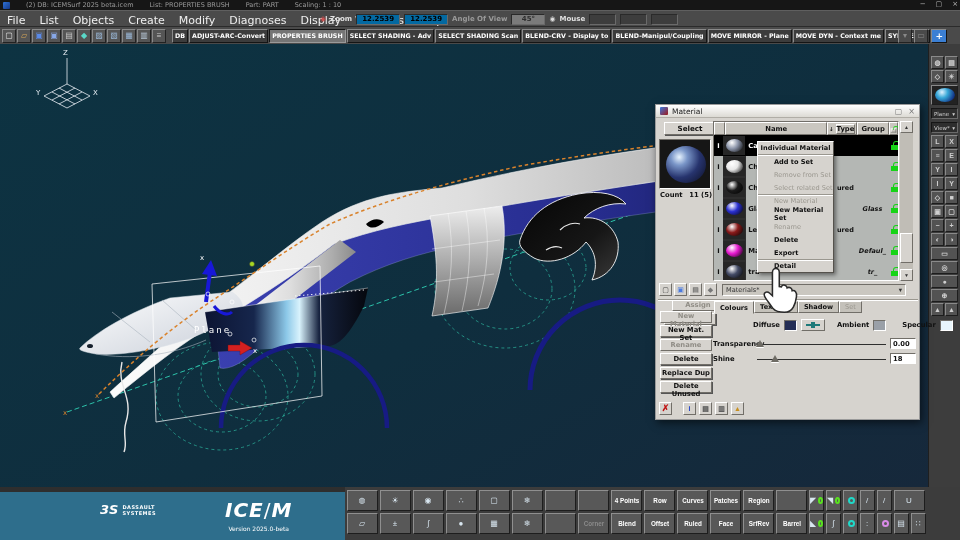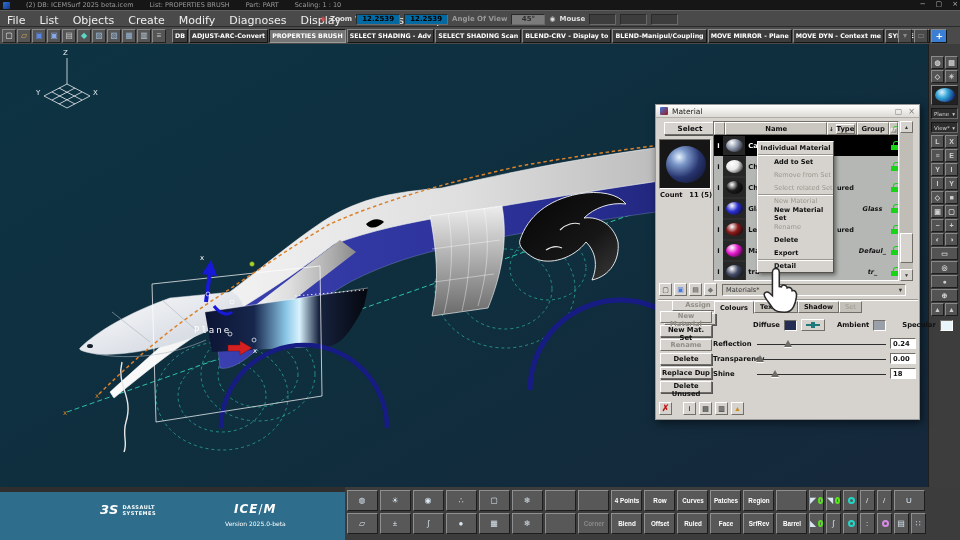--- a/index.html
+++ b/index.html
@@ -66,21 +66,21 @@
         display:flex;align-items:center;justify-content:space-between;padding:0 2px;margin:1px 0;}
 
   
   .bottombar{position:absolute;left:0;top:487px;width:960px;height:53px;background:#2e2e2e;}
   .brand{position:absolute;left:0;top:5px;width:345px;height:48px;background:#2e6e8c;
          color:#fff;display:flex;align-items:center;}
   .ds-logo{position:absolute;left:100px;top:10px;display:flex;gap:4px;align-items:center;}
   .ds-swirl{font-size:13px;font-weight:bold;font-style:italic;}
   .ds-text{font-size:5px;font-weight:bold;line-height:1.2;letter-spacing:.5px;}
   .icem{position:absolute;left:225px;top:6px;text-align:center;}
-  .icem .logo{font-size:12px;font-weight:bold;font-style:italic;letter-spacing:1px;}
+  .icem .logo{font-size:20px;font-weight:bold;font-style:italic;letter-spacing:1px;}
   .icem .slash{font-style:normal;font-weight:normal;}
   .icem .ver{font-size:6px;margin-top:3px;}
   .bgrid{position:absolute;left:345px;top:0;width:615px;height:53px;background:#3c3c3c;
          padding:3px 0 0 2px;}
   .brow{display:flex;gap:2px;margin-bottom:2px;}
   .bb{width:31px;height:21px;background:#585858;border:1px solid;padding:0;position:relative;
       border-color:#8f8f8f #1d1d1d #1d1d1d #8f8f8f;color:#fff;display:flex;align-items:center;
       justify-content:center;gap:1px;}
   .bb .bb-g{font-size:8px;line-height:1;color:#d8e6f0;}
   .bb .bb-l{font-size:6.3px;font-weight:bold;white-space:nowrap;}
@@ -708,27 +708,20 @@
           <i></i>
         </button>
       <span style="margin-left:8px">Ambient</span>
       <span class="swatch" style="background: rgb(154, 160, 168);"></span>
       <span style="margin-left:12px">Specular</span>
       <span class="swatch" style="background: rgb(232, 245, 251);"></span>
     </div>
 
     <div class="sliders">
 
-        <div class="srow">
-          <span class="slabel">Reflection</span>
-          <span class="strack">
-            <span class="sthumb" style="left: 24%;"></span>
-          </span>
-          <span class="sval">0.24</span>
-        </div>
 
         <div class="srow">
           <span class="slabel">Transparency</span>
           <span class="strack">
             <span class="sthumb" style="left: 2%;"></span>
           </span>
           <span class="sval">0.00</span>
         </div>
 
         <div class="srow">

